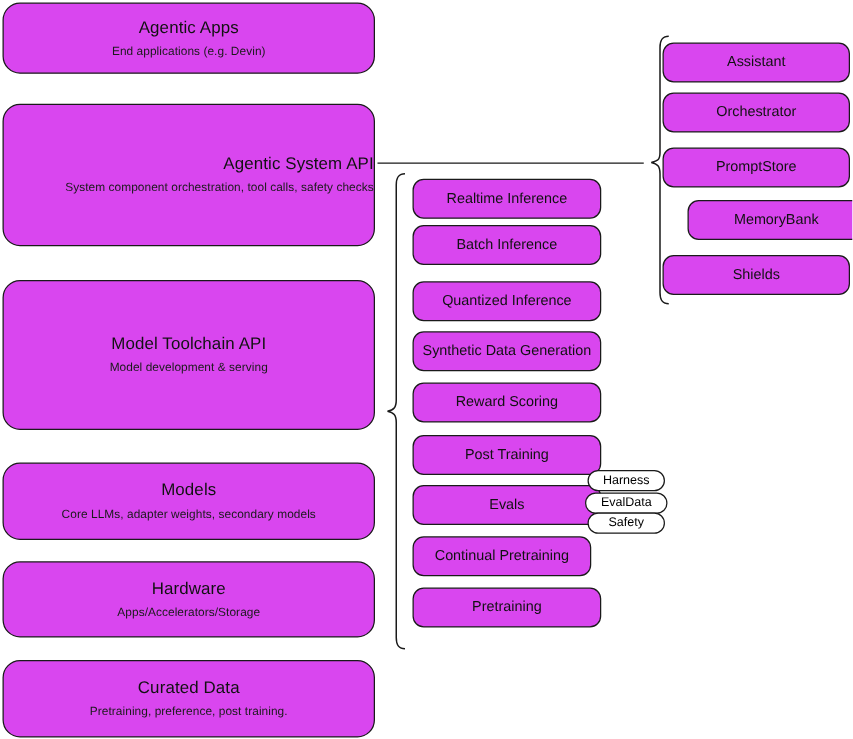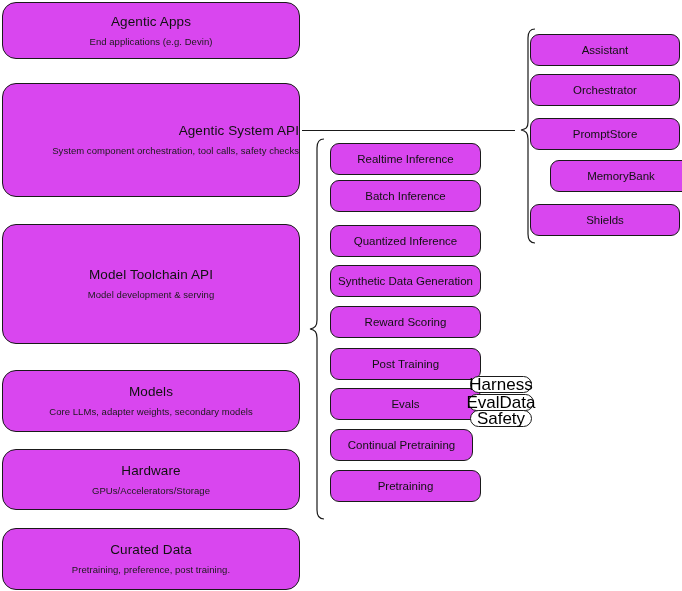--- a/index.html
+++ b/index.html
@@ -52,21 +52,21 @@
   }
   .mini-pill {
     position: absolute;
     box-sizing: border-box;
     border: 1.3px solid #1a1a1a;
     border-radius: 11px;
     background: #ffffff;
     display: flex;
     align-items: center;
     justify-content: center;
-    font-size: 17px;
+    font-size: 10px;
     color: #000000;
     z-index: 5;
   }
   .connector {
     position: absolute;
     background: #1a1a1a;
   }
   .brace {
     position: absolute;
     overflow: visible;
@@ -97,21 +97,21 @@
     <div class="stack-sub">Model development &amp; serving</div>
   </div>
 
   <div class="box stack-box" style="left:2px; top:370px; width:298px; height:62px;">
     <div class="stack-title">Models</div>
     <div class="stack-sub">Core LLMs, adapter weights, secondary models</div>
   </div>
 
   <div class="box stack-box" style="left:2px; top:449px; width:298px; height:61px;">
     <div class="stack-title">Hardware</div>
-    <div class="stack-sub">GPUs/Accelerators/Storage</div>
+    <div class="stack-sub">Apps/Accelerators/Storage</div>
   </div>
 
   <div class="box stack-box" style="left:2px; top:528px; width:298px; height:62px;">
     <div class="stack-title">Curated Data</div>
     <div class="stack-sub">Pretraining, preference, post training.</div>
   </div>
 
   <div class="connector" style="left:302px; top:129.5px; width:213px; height:1.2px;"></div>
 
   <svg class="brace" style="left:300px; top:138px;" width="26" height="382" viewBox="0 0 26 382">

